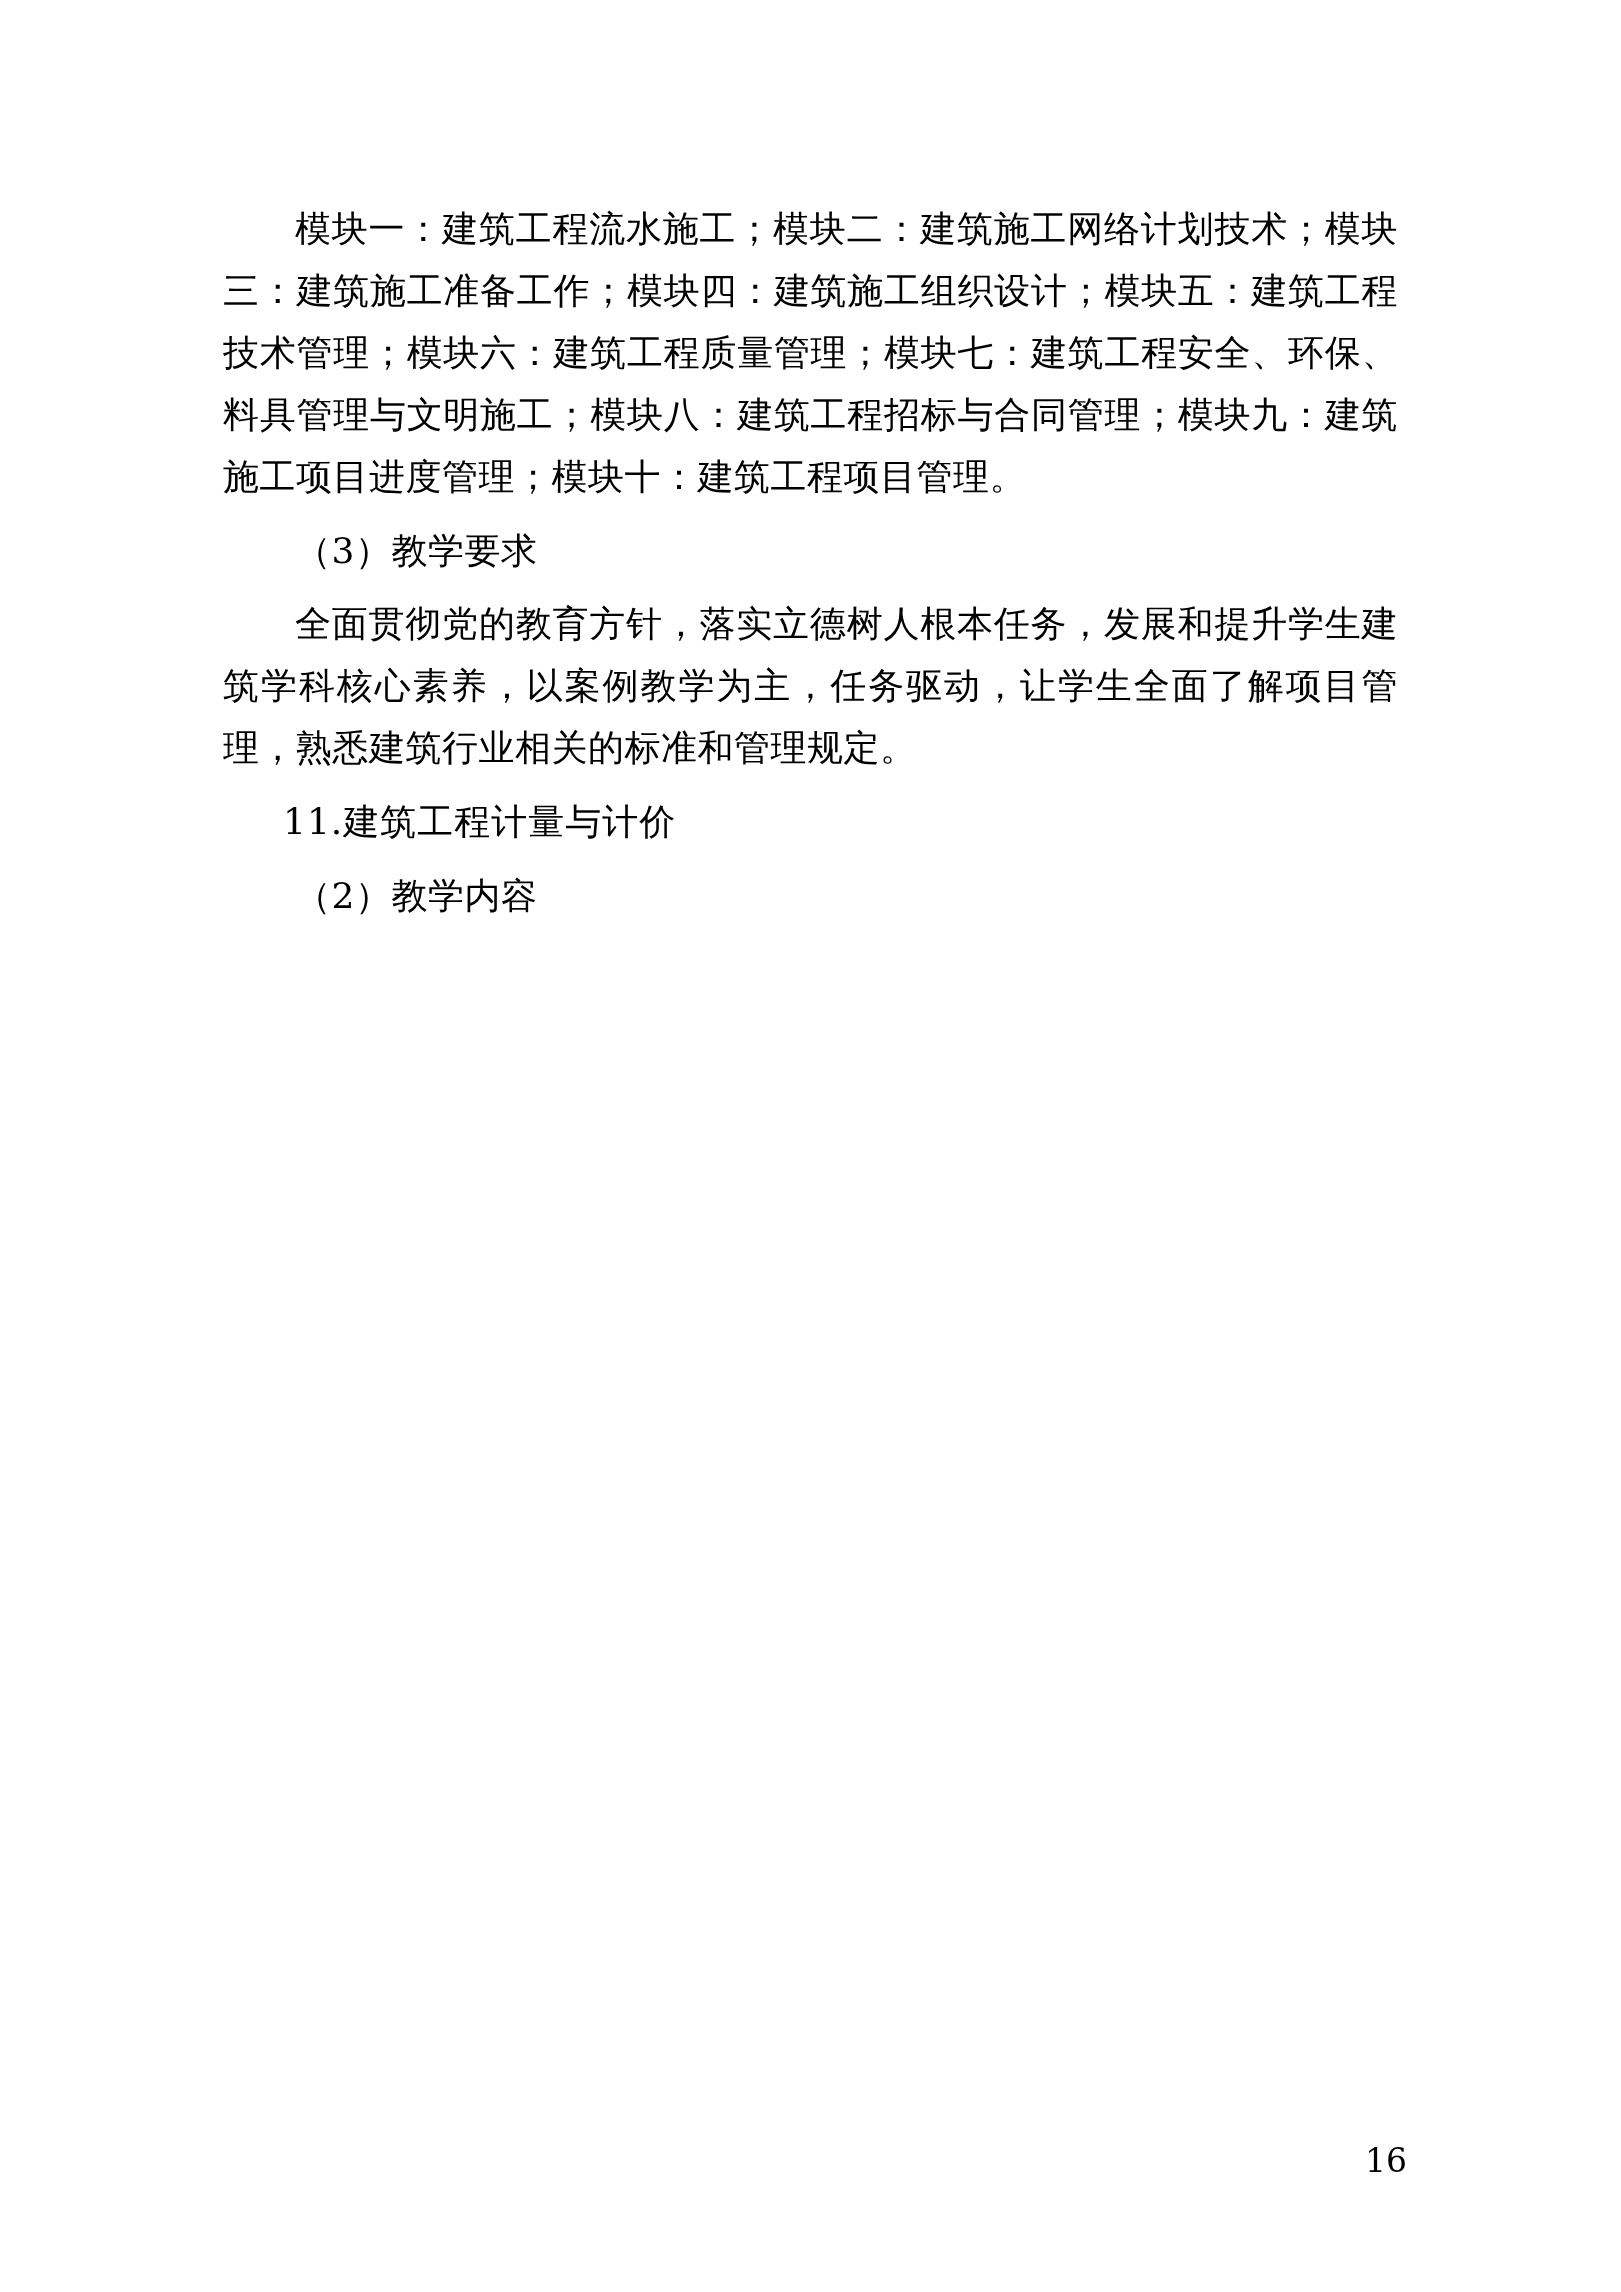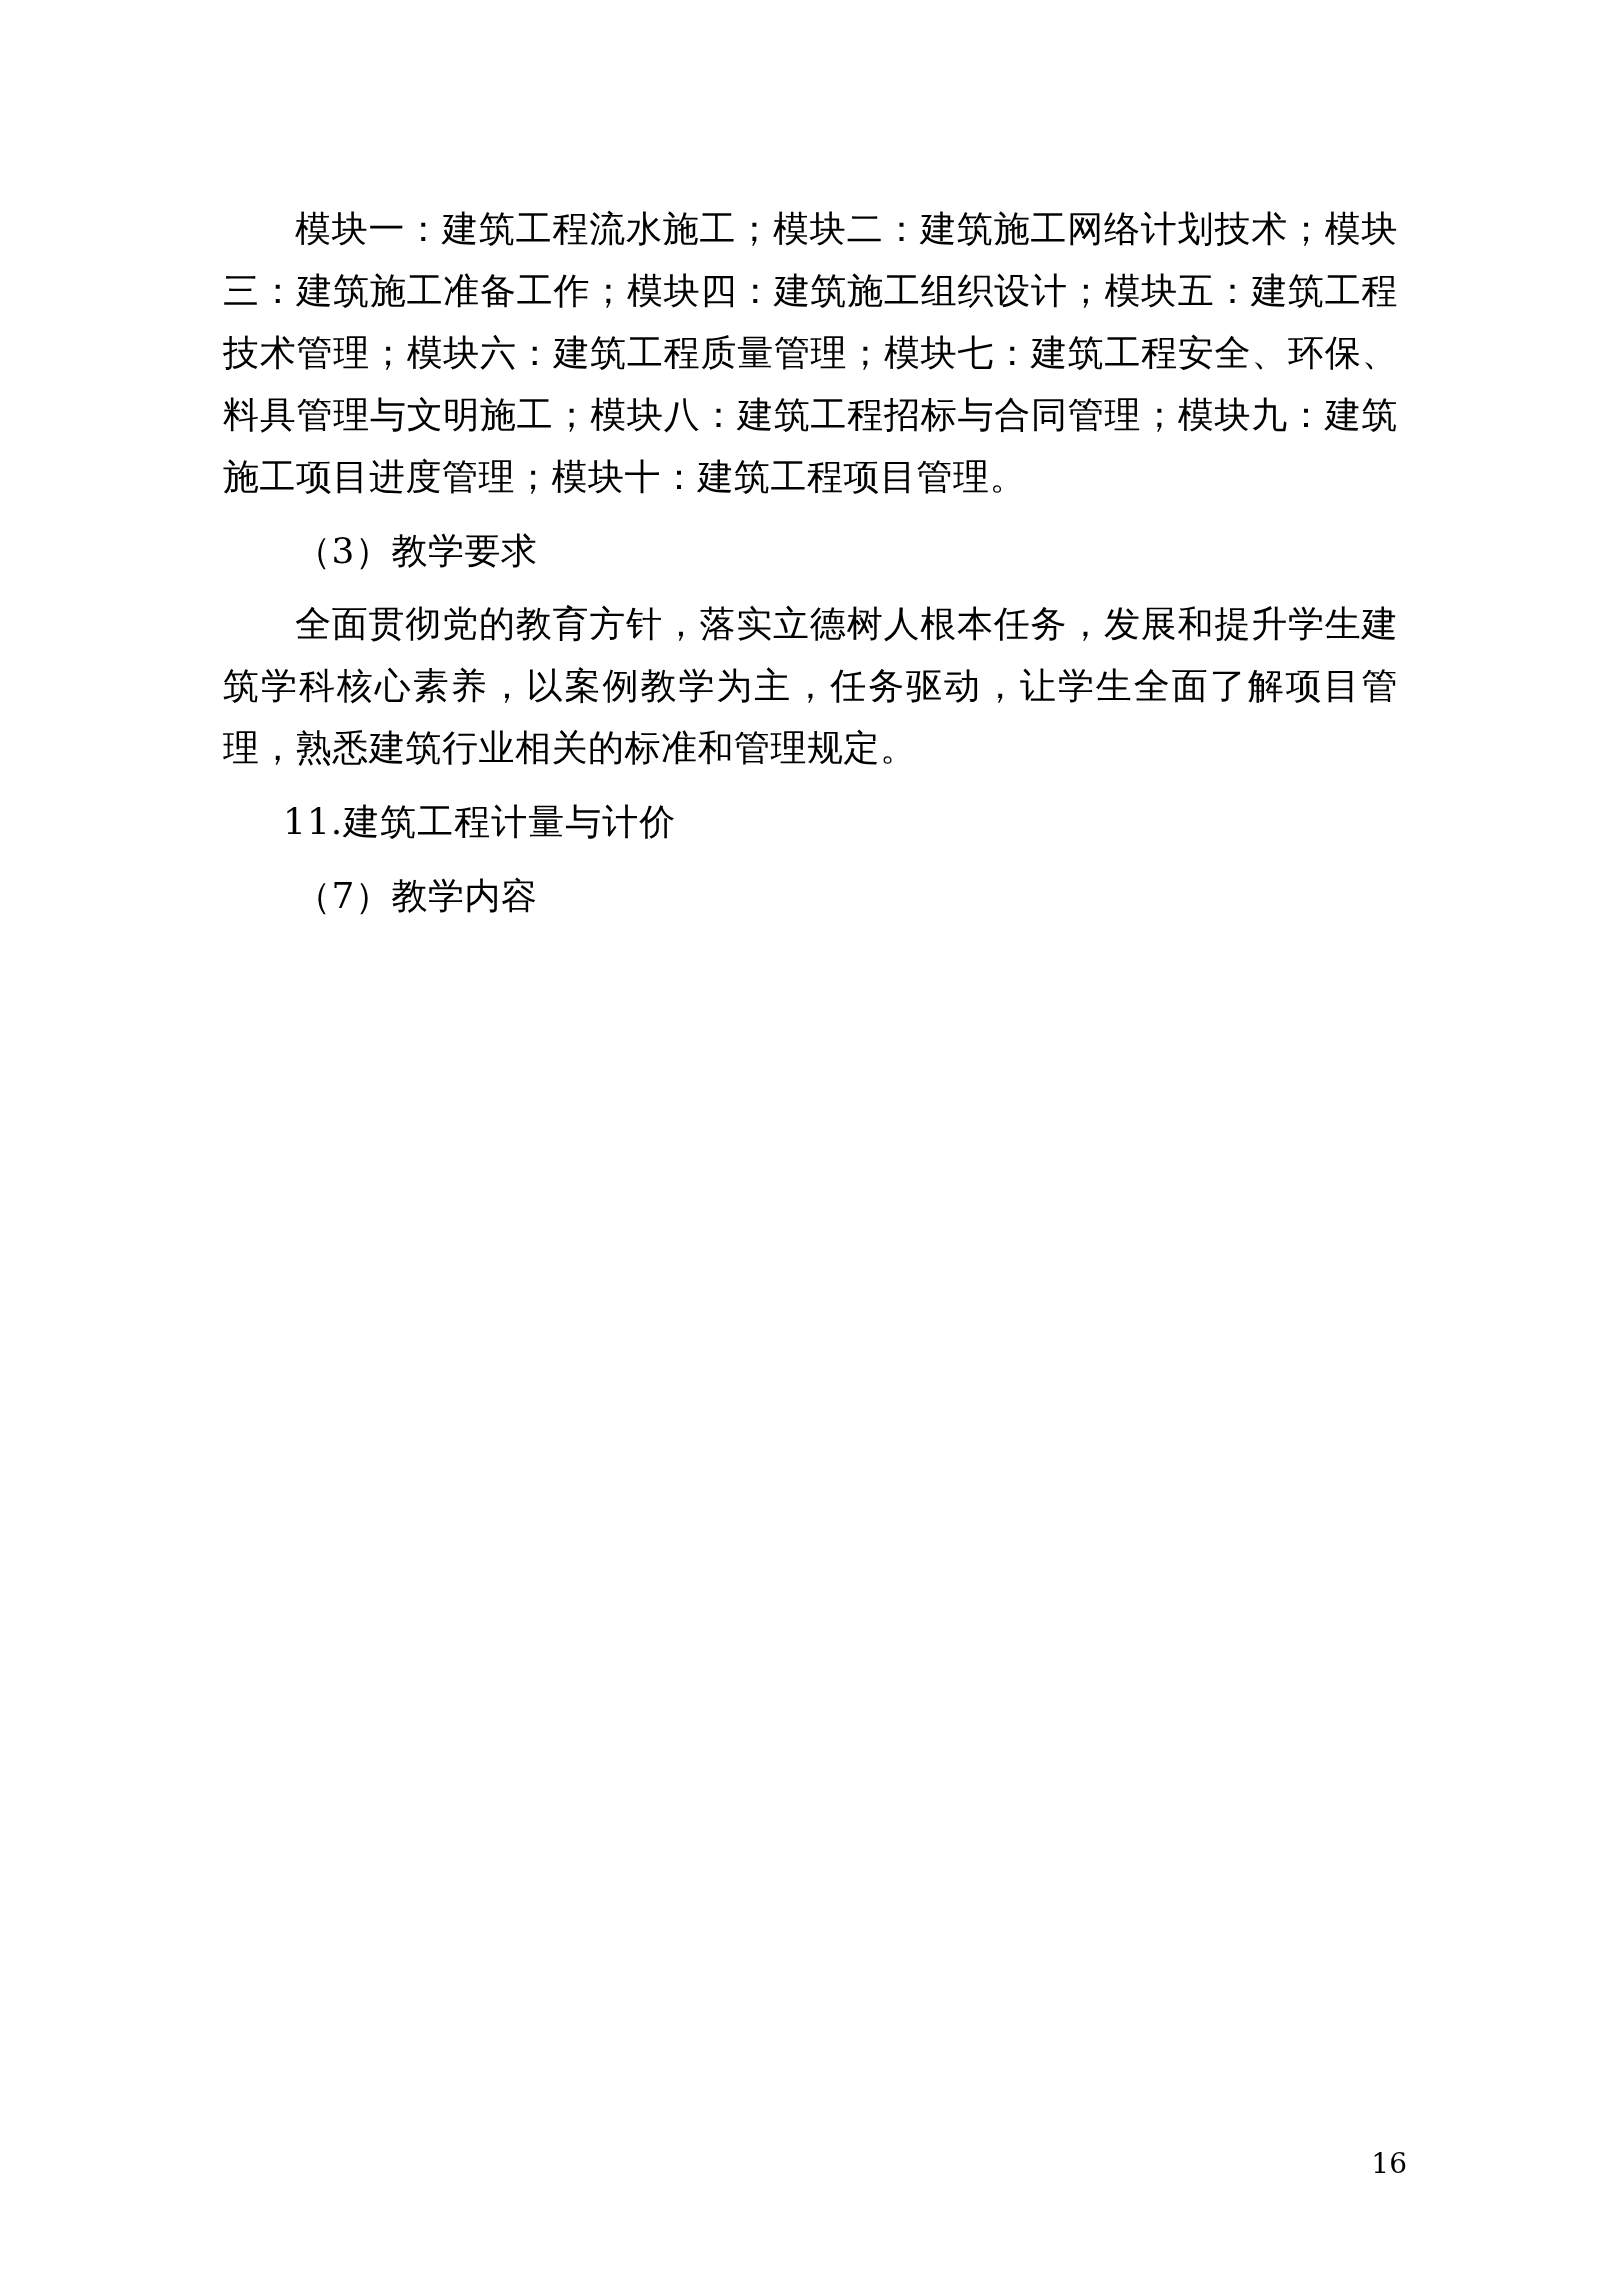--- a/index.html
+++ b/index.html
@@ -39,40 +39,40 @@
     margin: 0;
     text-indent: 2em;
     font-weight: normal;
     font-size: 36px;
     letter-spacing: 1px;
   }
   .page-number {
     position: absolute;
     right: 214px;
     bottom: 113px;
-    font-size: 28px;
+    font-size: 33px;
     font-family: "DejaVu Serif", "Liberation Serif", serif;
   }
 </style>
 </head>
 <body>
 
 <div class="page">
   <div class="doc-body">
 
     <p class="para">模块一：建筑工程流水施工；模块二：建筑施工网络计划技术；模块三：建筑施工准备工作；模块四：建筑施工组织设计；模块五：建筑工程技术管理；模块六：建筑工程质量管理；模块七：建筑工程安全、环保、料具管理与文明施工；模块八：建筑工程招标与合同管理；模块九：建筑施工项目进度管理；模块十：建筑工程项目管理。</p>
 
     <p class="para">（3）教学要求</p>
 
     <p class="para">全面贯彻党的教育方针，落实立德树人根本任务，发展和提升学生建筑学科核心素养，以案例教学为主，任务驱动，让学生全面了解项目管理，熟悉建筑行业相关的标准和管理规定。</p>
 
     <p class="heading">11.建筑工程计量与计价</p>
 
 
 
-    <p class="para">（7）教学内容</p>
+    <p class="para">（2）教学内容</p>
 
 
   </div>
 
   <div class="page-number">16</div>
 </div>
 
 
 </body></html>

